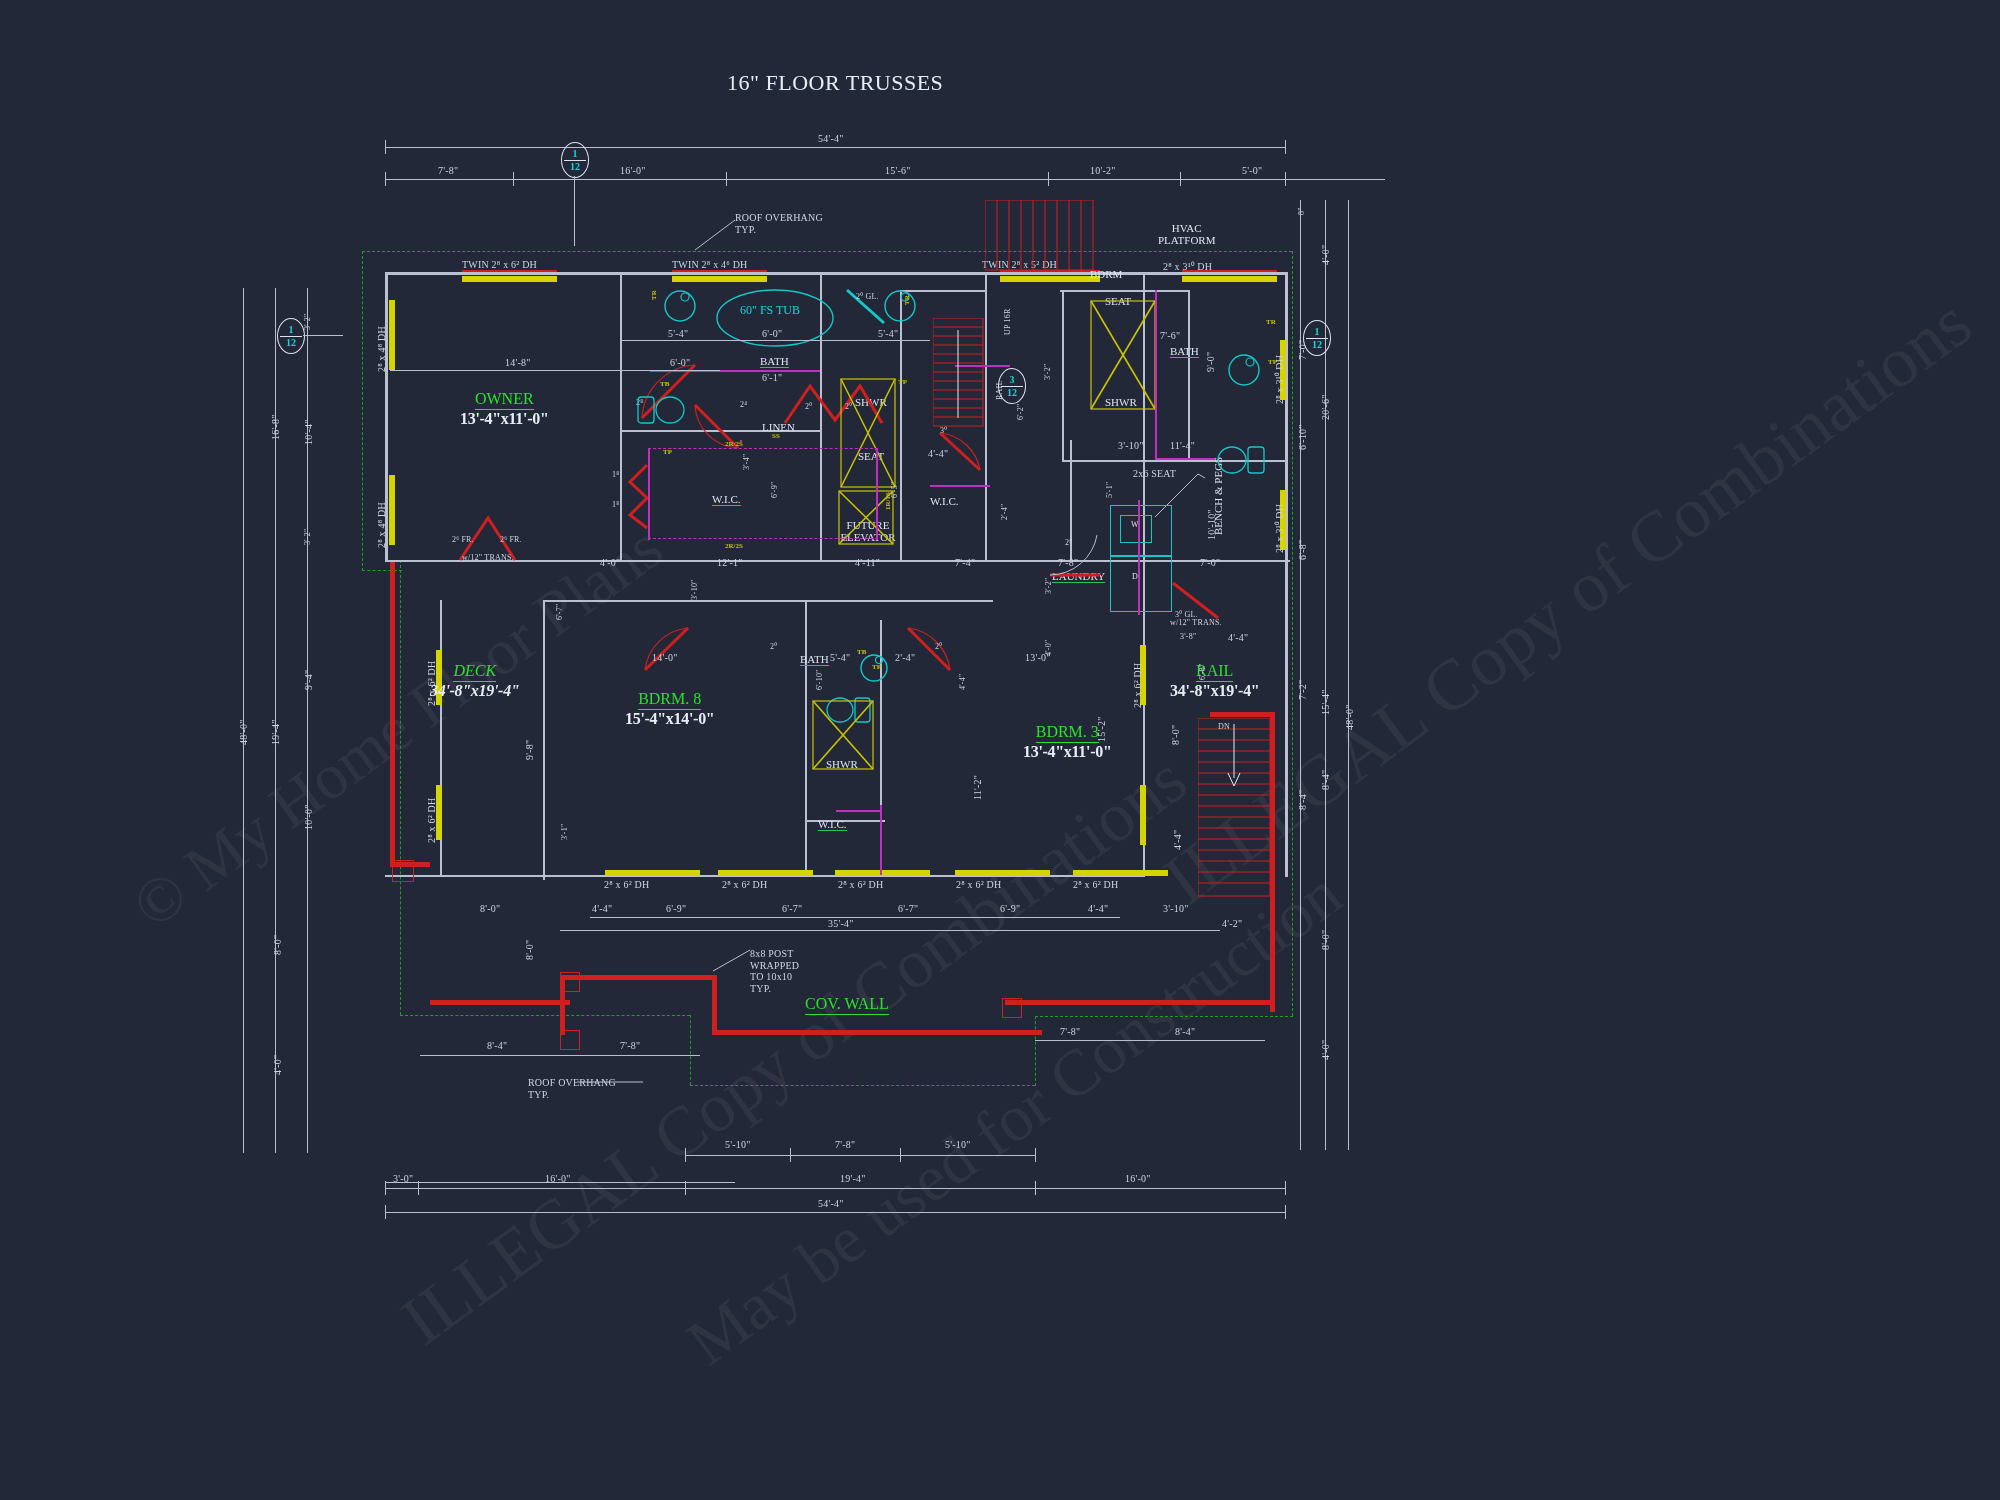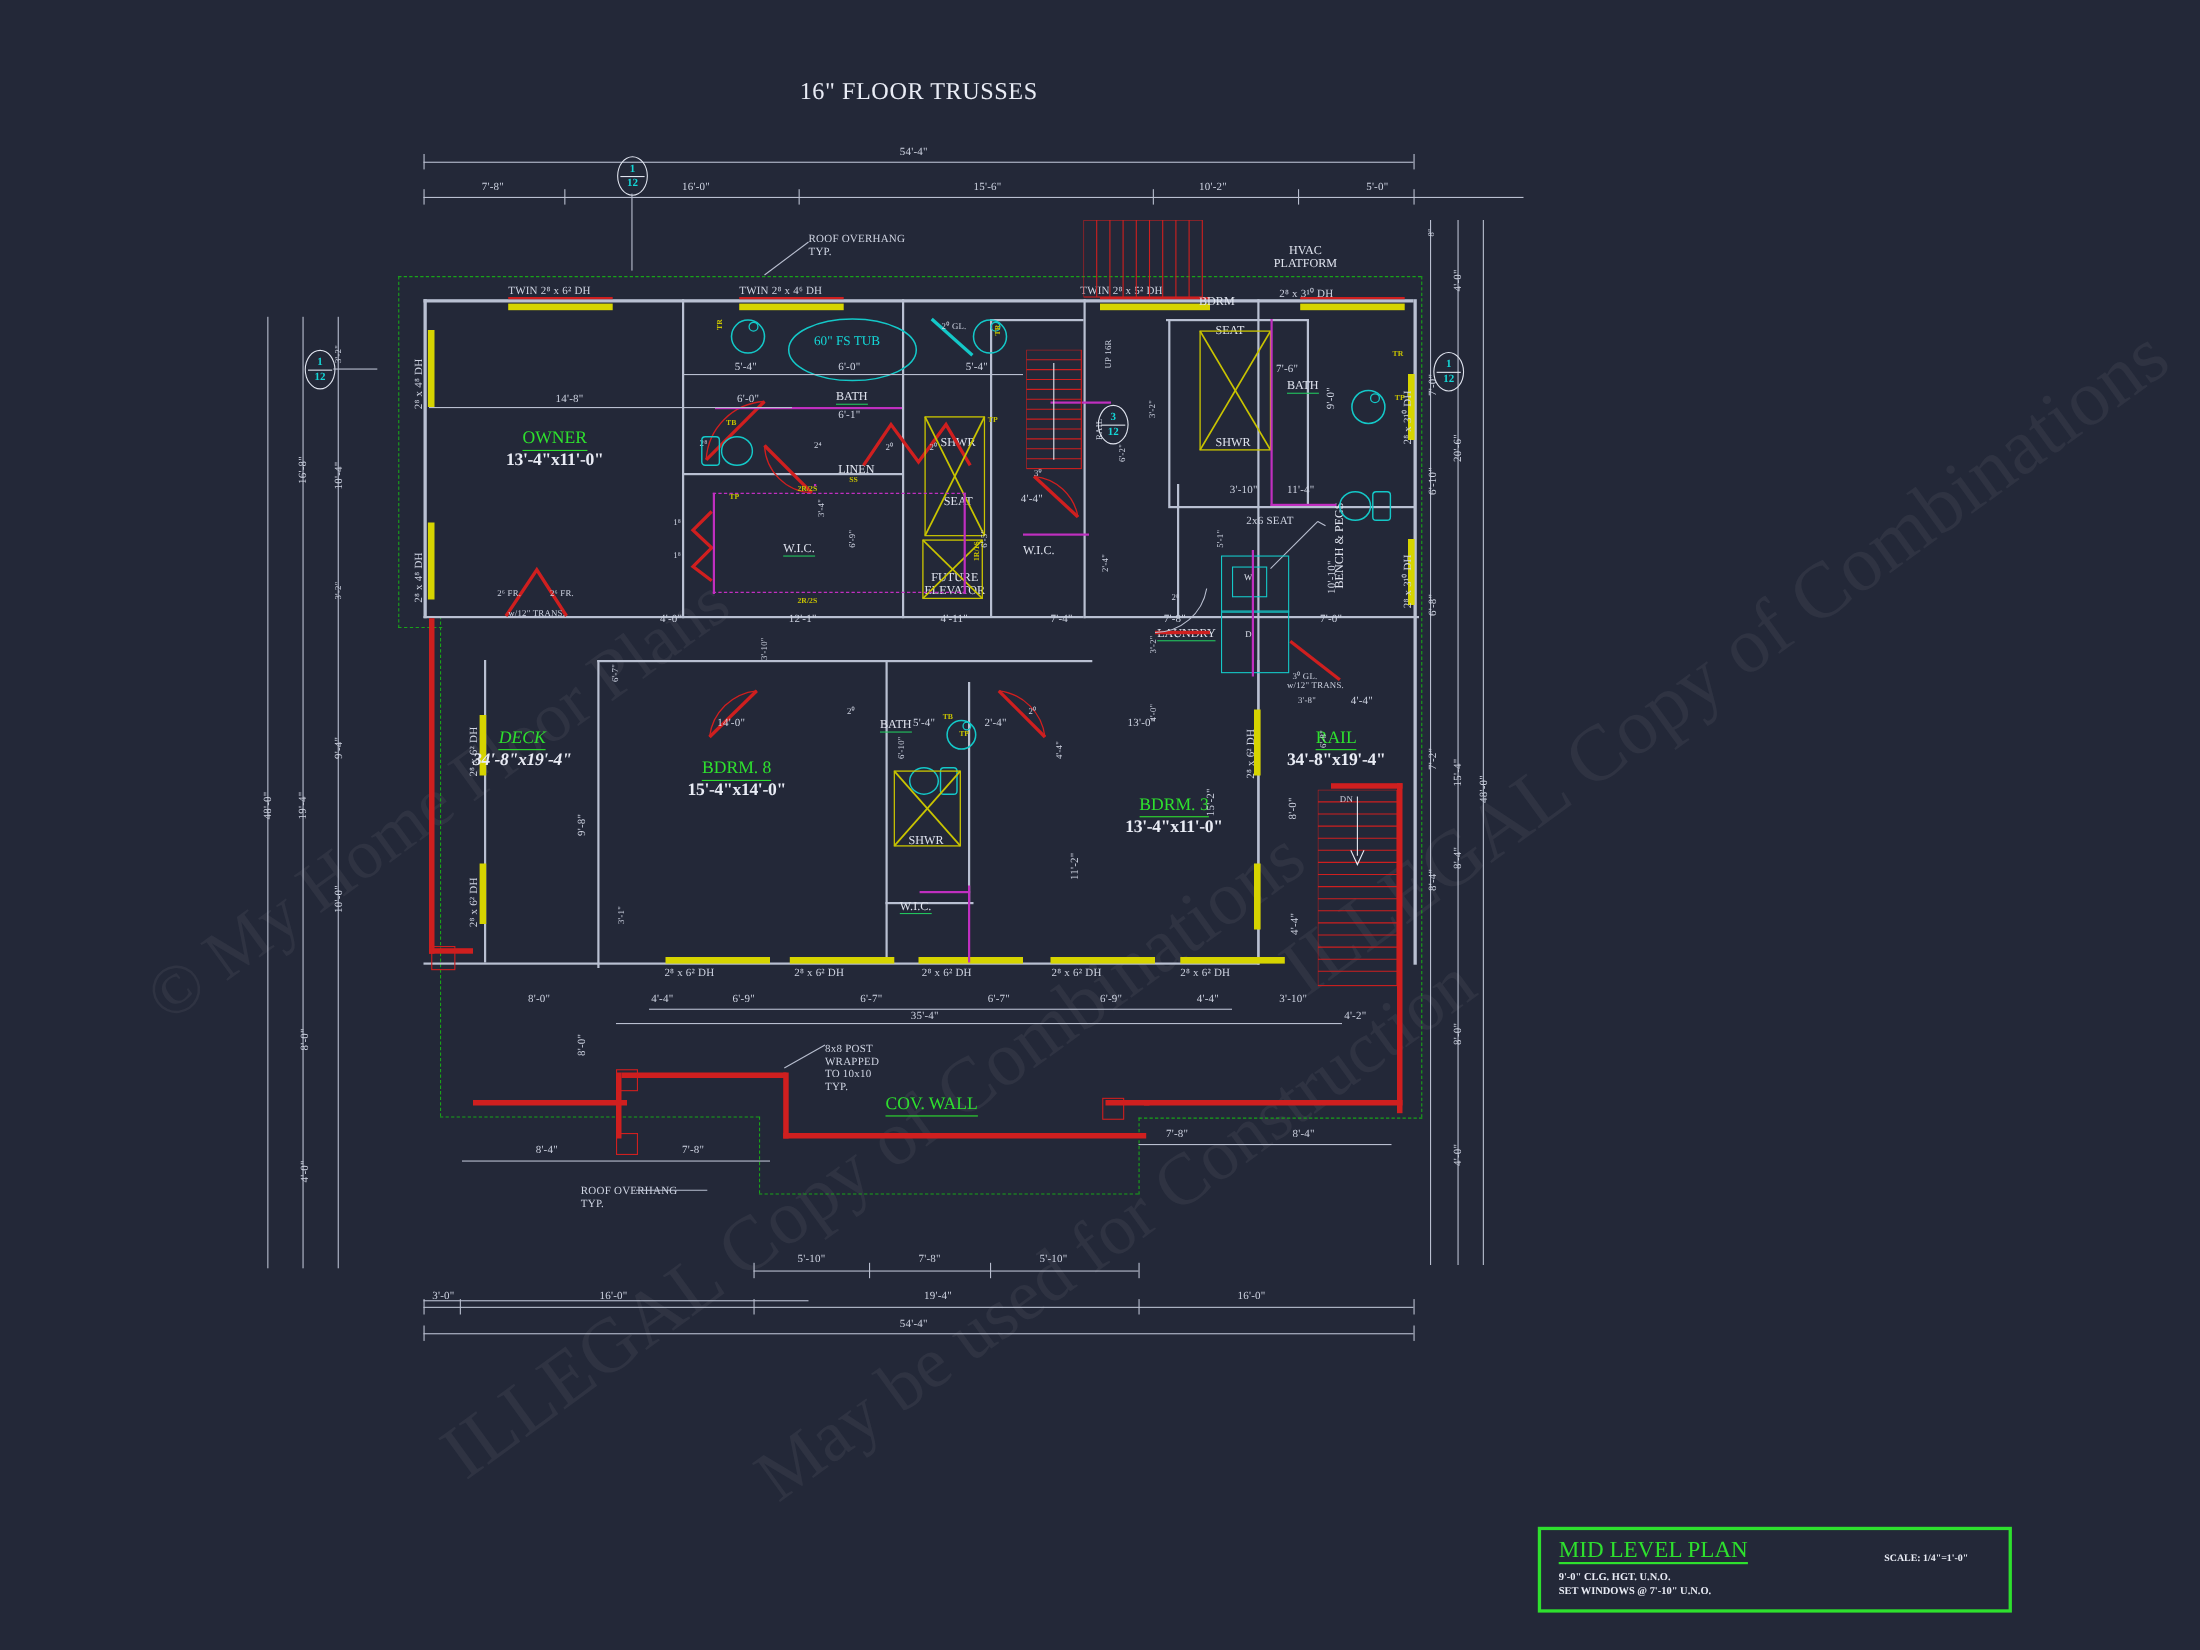--- a/index.html
+++ b/index.html
@@ -631,20 +631,14 @@
 
   <div class="t dim vert xs" style="left:1198px;top:680px;transform:rotate(-90deg);">6'-8"</div>
   <div class="t dim vert xs" style="left:890px;top:498px;transform:rotate(-90deg);">6'-5"</div>
   <div class="t dim vert xs" style="left:1105px;top:498px;transform:rotate(-90deg);">5'-1"</div>
   <div class="t dim vert xs" style="left:770px;top:498px;transform:rotate(-90deg);">6'-9"</div>
   <div class="t dim vert xs" style="left:1000px;top:520px;transform:rotate(-90deg);">2'-4"</div>
   <div class="t dim vert xs" style="left:1016px;top:420px;transform:rotate(-90deg);">6'-2"</div>
   <div class="t dim vert xs" style="left:742px;top:470px;transform:rotate(-90deg);">3'-4"</div>
   <div class="t dim vert xs" style="left:1043px;top:380px;transform:rotate(-90deg);">3'-2"</div>
 
-  <div class="titleblock" style="left:1398px;top:1388px;width:425px;height:72px;">
-    <div class="t tb-name" style="left:16px;top:6px;">MID LEVEL PLAN</div>
-    <div class="t tb-scale" style="left:312px;top:20px;">SCALE: 1/4"=1'-0"</div>
-    <div class="t tb-note" style="left:16px;top:38px;">9'-0" CLG. HGT. U.N.O.</div>
-    <div class="t tb-note" style="left:16px;top:51px;">SET WINDOWS @ 7'-10" U.N.O.</div>
-  </div>
 
 </div>
 
 </body></html>

